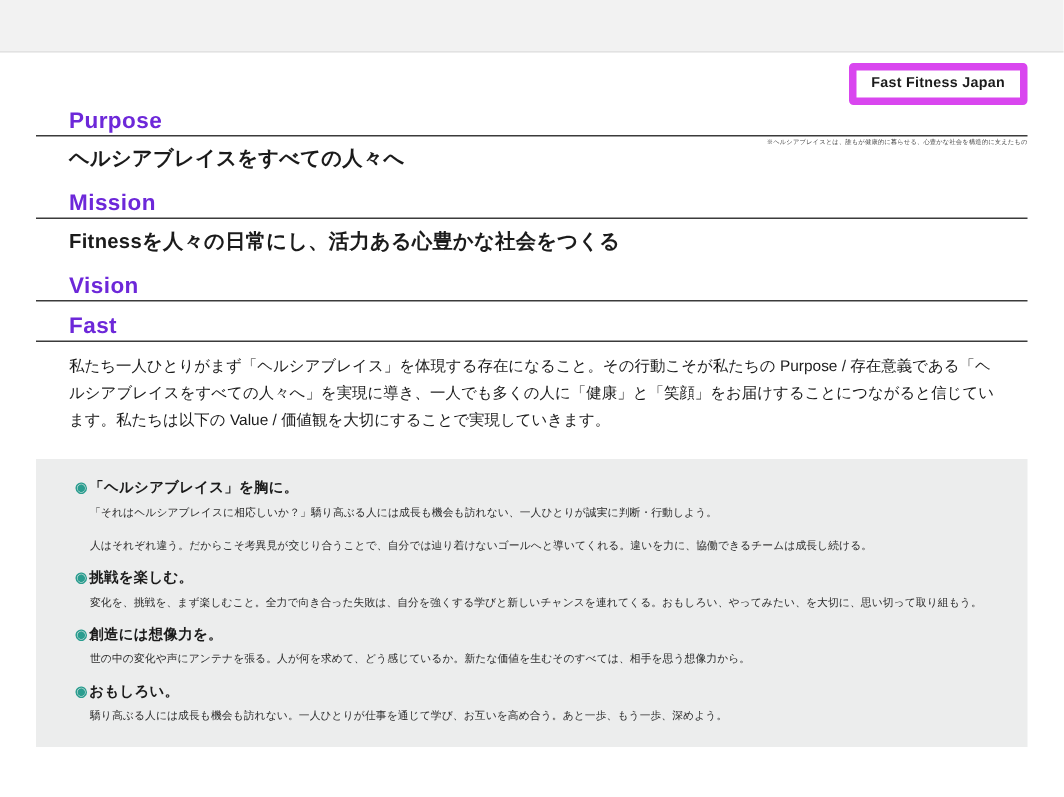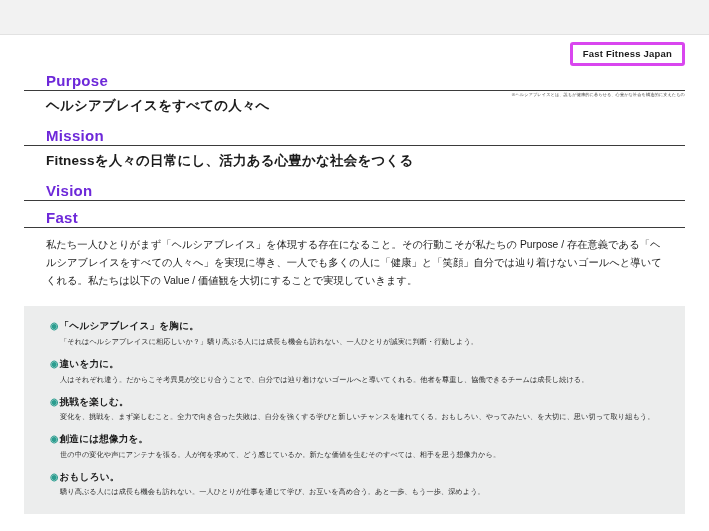--- a/index.html
+++ b/index.html
@@ -33,21 +33,21 @@
   }
   .brand-row {
     position: absolute;
     top: 42px;
     right: 24px;
     width: 240px;
     display: flex;
     justify-content: flex-end;
   }
   .brand-box {
-    border: 3px solid #d946ef;
+    border: 5px solid #d946ef;
     border-radius: 3px;
     padding: 3px 10px 4px 10px;
     font-size: 9.5px;
     font-weight: bold;
     letter-spacing: 0.2px;
     color: #1b1b1b;
     background: #ffffff;
     white-space: nowrap;
   }
   .content {
@@ -173,37 +173,34 @@
     </div>
 
     <div class="section">
       <div class="sec-label">Vision</div>
       <div class="rule"></div>
     </div>
 
     <div class="section">
       <div class="sec-label">Fast</div>
       <div class="rule"></div>
-      <div class="value-para">私たち一人ひとりがまず「ヘルシアブレイス」を体現する存在になること。その行動こそが私たちの Purpose / 存在意義である「ヘルシアブレイスをすべての人々へ」を実現に導き、一人でも多くの人に「健康」と「笑顔」自分では辿り着けないゴールへと導いてくれる。私たちは以下の Value / 価値観を大切にすることで実現していきます。</div>
+      <div class="value-para">私たち一人ひとりがまず「ヘルシアブレイス」を体現する存在になること。その行動こそが私たちの Purpose / 存在意義である「ヘルシアブレイスをすべての人々へ」を実現に導き、一人でも多くの人に「健康」と「笑顔」をお届けすることにつながると信じています。私たちは以下の Value / 価値観を大切にすることで実現していきます。</div>
     </div>
 
     <div class="valuebox">
 
       <div class="vitem">
         <div class="vhead">
           <span class="bullet">◉</span><span>「ヘルシアブレイス」を胸に。</span>
         </div>
         <div class="vtext">「それはヘルシアブレイスに相応しいか？」驕り高ぶる人には成長も機会も訪れない、一人ひとりが誠実に判断・行動しよう。</div>
       </div>
 
       <div class="vitem">
-        <div class="vhead">
-          <span class="bullet">◉</span><span>違いを力に。</span>
-        </div>
-        <div class="vtext">人はそれぞれ違う。だからこそ考異見が交じり合うことで、自分では辿り着けないゴールへと導いてくれる。他者を尊重し、協働できるチームは成長し続ける。</div>
+        <div class="vtext">人はそれぞれ違う。だからこそ考異見が交じり合うことで、自分では辿り着けないゴールへと導いてくれる。違いを力に、協働できるチームは成長し続ける。</div>
       </div>
 
       <div class="vitem">
         <div class="vhead">
           <span class="bullet">◉</span><span>挑戦を楽しむ。</span>
         </div>
         <div class="vtext">変化を、挑戦を、まず楽しむこと。全力で向き合った失敗は、自分を強くする学びと新しいチャンスを連れてくる。おもしろい、やってみたい、を大切に、思い切って取り組もう。</div>
       </div>
 
       <div class="vitem">

